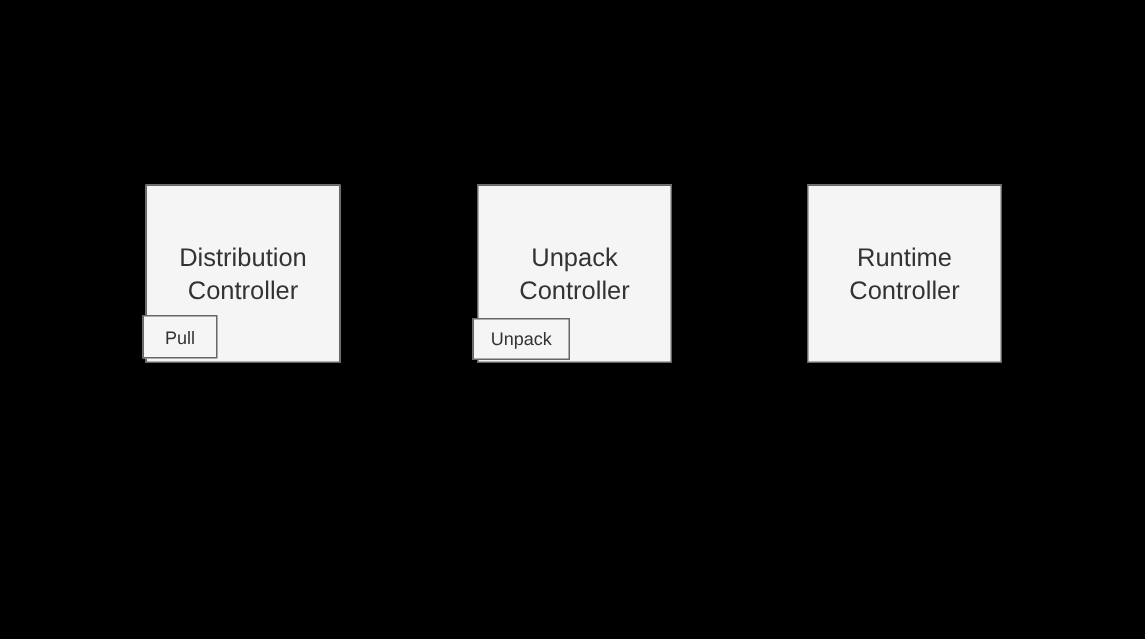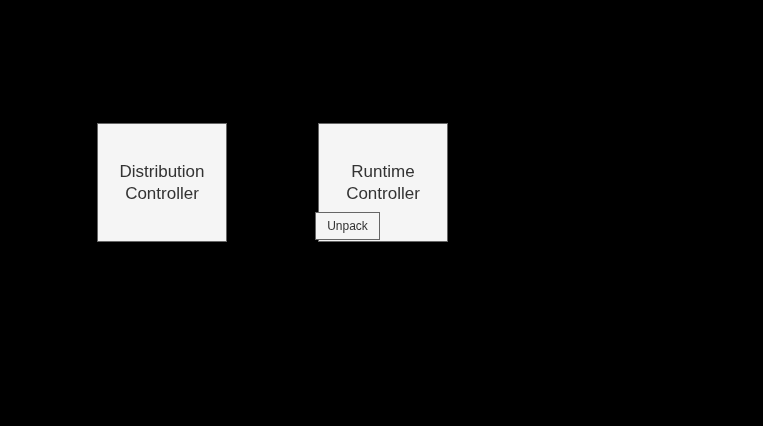--- a/index.html
+++ b/index.html
@@ -60,22 +60,28 @@
 </head>
 <body>
 
 <div class="canvas">
 
   <div class="node node-1">
     <span class="node-label">Distribution Controller</span>
   </div>
 
   <div class="node node-2">
+    <span class="node-label">Unpack Controller</span>
+  </div>
+
+  <div class="node node-3">
     <span class="node-label">Runtime Controller</span>
   </div>
 
-
+  <div class="tab tab-pull">
+    <span class="tab-label">Pull</span>
+  </div>
 
   <div class="tab tab-unpack">
     <span class="tab-label">Unpack</span>
   </div>
 
 </div>
 
 </body></html>

